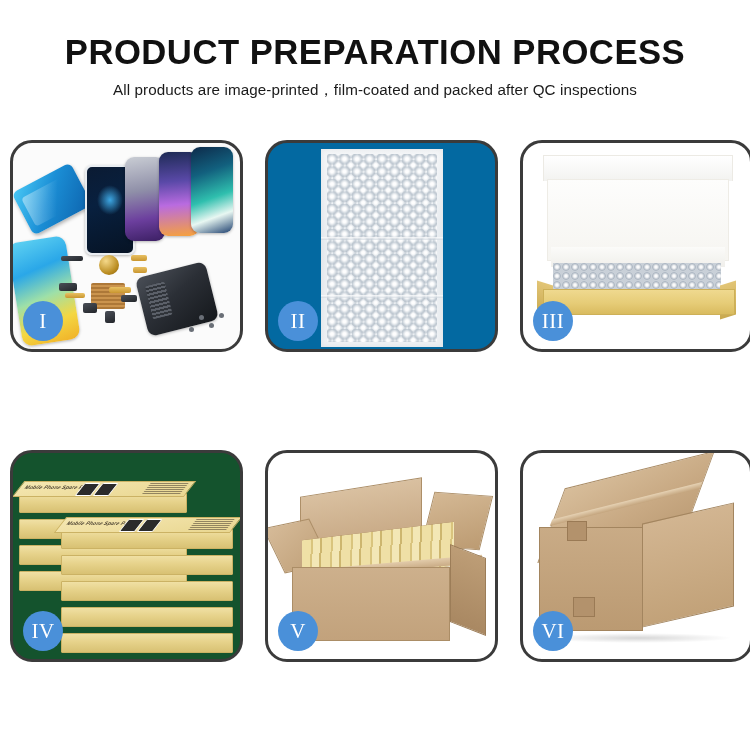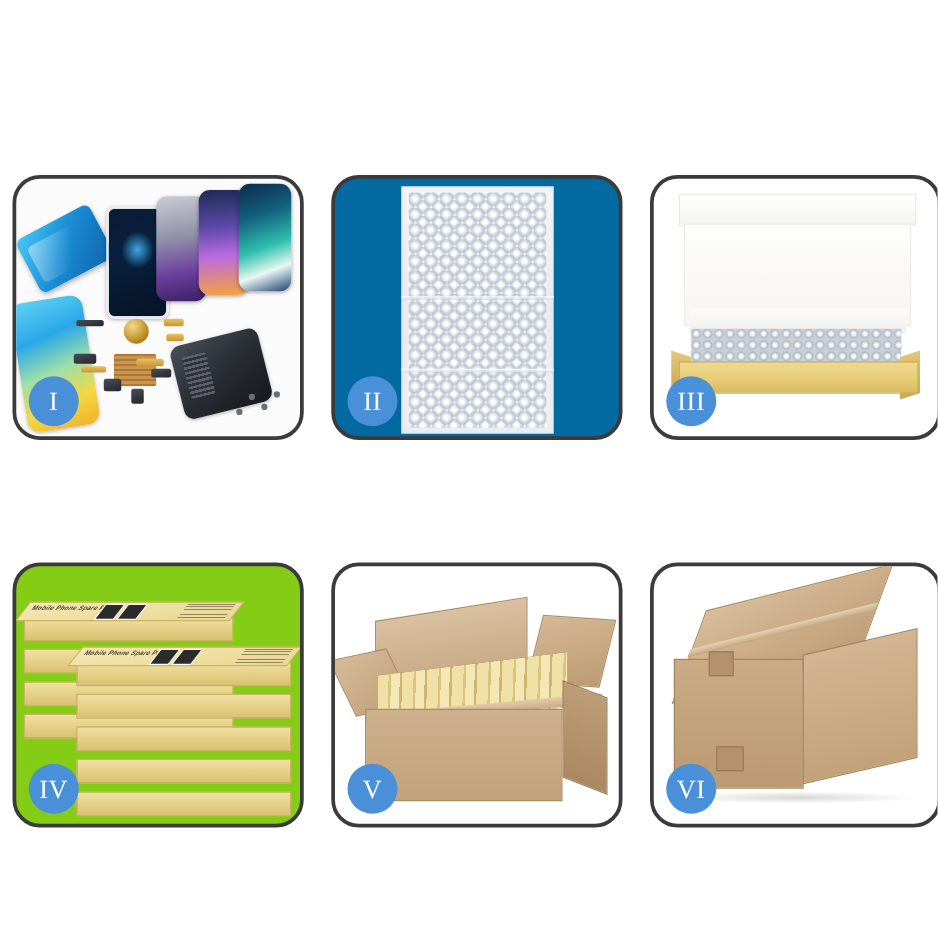--- a/index.html
+++ b/index.html
@@ -216,21 +216,21 @@
     background: linear-gradient(180deg,#e2c576,#c9a94f);
     transform: skewY(18deg);
   }
   .b3-sideR {
     position:absolute; right:14px; top:140px; width:16px; height:34px;
     background: linear-gradient(180deg,#e2c576,#c9a94f);
     transform: skewY(-18deg);
   }
 
   
-  .p4 { background: #84cc16; }
+  .p4 { background: #14532d; }
   .stack { position:absolute; left:6px; top:14px; width:216px; height:186px; }
   .sbox {
     position:absolute; left:0; width:168px; height:20px;
     background: linear-gradient(180deg,#f0e0a4 0%,#e6d28a 45%,#d8c173 100%);
     border:1px solid #cbb264; box-sizing:border-box;
     border-radius:1px;
   }
   .sbox .lid {
     position:absolute; left:-2px; top:-13px; width:172px; height:16px;
     background: linear-gradient(170deg,#f5e7b2,#e9d791);
@@ -337,20 +337,24 @@
   .c6-shadow {
     position:absolute; left:10px; bottom:6px; width:190px; height:10px;
     background: radial-gradient(ellipse at center, rgba(0,0,0,.16), rgba(0,0,0,0) 70%);
   }
 </style>
 </head>
 <body>
 
 <div class="page">
 
+  <div class="header">
+    <div class="title">PRODUCT PREPARATION PROCESS</div>
+    <div class="subtitle">All products are image-printed，film-coated and packed after QC inspections</div>
+  </div>
 
   <div class="grid">
 
     <div class="panel p1">
       <div class="panel-media">
         <div class="phone ph-a"></div>
         <div class="phone ph-b"></div>
         <div class="phone ph-c"></div>
         <div class="phone ph-d"></div>
         <div class="phone ph-e"></div>

